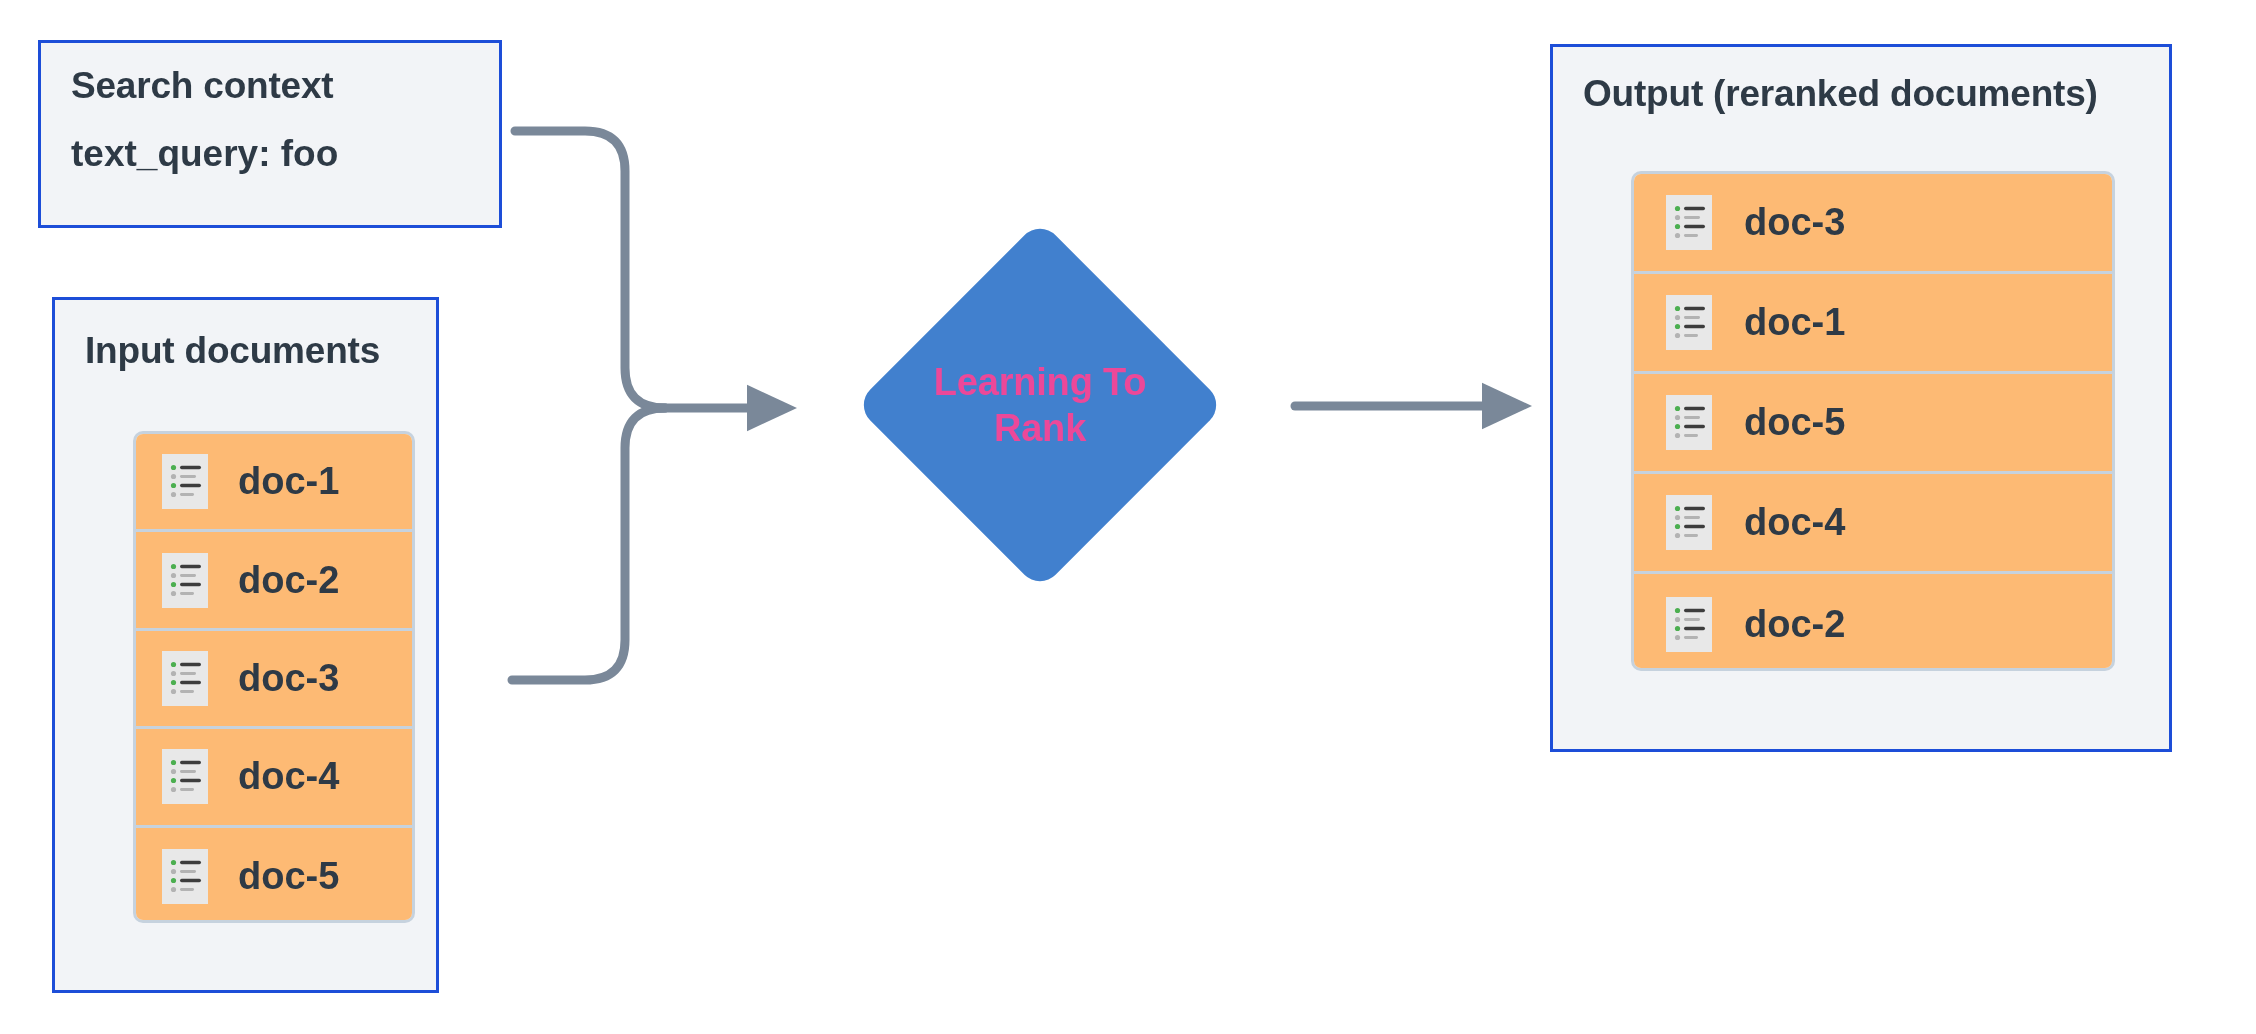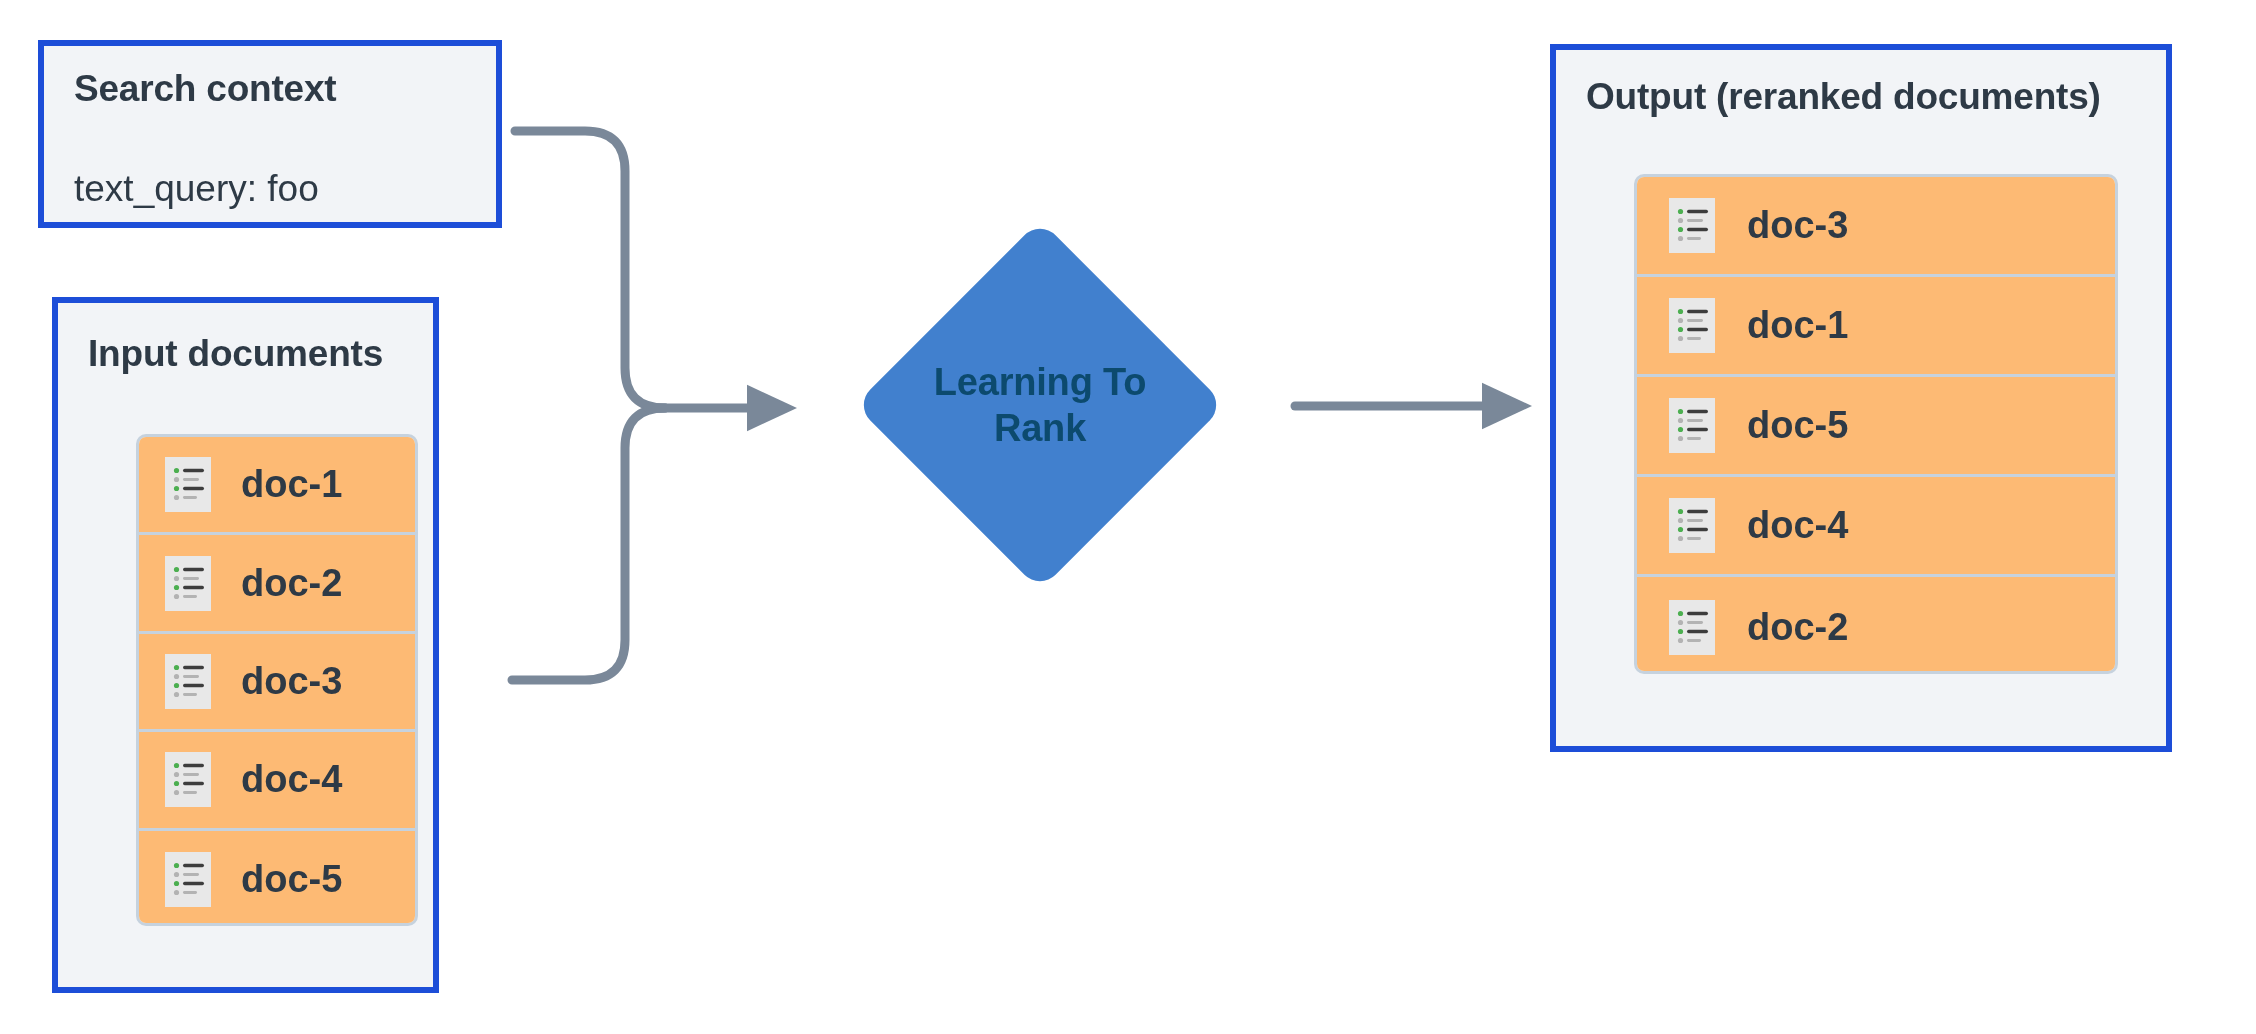--- a/index.html
+++ b/index.html
@@ -9,40 +9,40 @@
     font-family:"Liberation Sans", sans-serif;
     overflow:hidden;
     position:relative;
   }
   #stage{position:relative;width:2256px;height:1034px;}
 
   
   .panel{
     position:absolute;
     background:#f2f4f7;
-    border:6px solid #1d4ed8;
+    border:3px solid #1d4ed8;
     box-sizing:border-box;
   }
   .panel-title{
     position:absolute;
     font-weight:bold;
     color:#2e3a46;
     letter-spacing:-0.2px;
     white-space:nowrap;
   }
   .panel-sub{
     position:absolute;
     color:#2e3a46;
     white-space:nowrap;
   }
 
   
   #search-context-panel{left:38px;top:40px;width:464px;height:188px;}
   #search-context-title{left:30px;top:22px;font-size:37px;}
-  #search-context-query{left:30px;top:90px;font-size:37px;font-weight:normal;margin-top:32px;}
+  #search-context-query{left:30px;top:90px;font-size:37px;font-weight:bold;}
 
   
   #input-docs-panel{left:52px;top:297px;width:387px;height:696px;}
   #input-docs-title{left:30px;top:30px;font-size:37px;}
 
   
   .doc-list{
     position:absolute;
     border:3px solid #c6d2de;
     border-radius:10px;
@@ -97,21 +97,21 @@
     width:262px;height:262px;
     margin-left:-131px;margin-top:-131px;
     background:#4180ce;
     border-radius:22px;
     transform:rotate(45deg);
   }
   #ltr-label{
     position:absolute;
     left:0;top:0;width:470px;height:366px;
     display:flex;align-items:center;justify-content:center;
-    color:#0c4a6e;
+    color:#ec4899;
     font-weight:bold;
     font-size:38px;
     line-height:1.22;
     text-align:center;
     letter-spacing:-0.2px;
   }
 
   
   #connectors{
     position:absolute;left:0;top:0;width:2256px;height:1034px;

